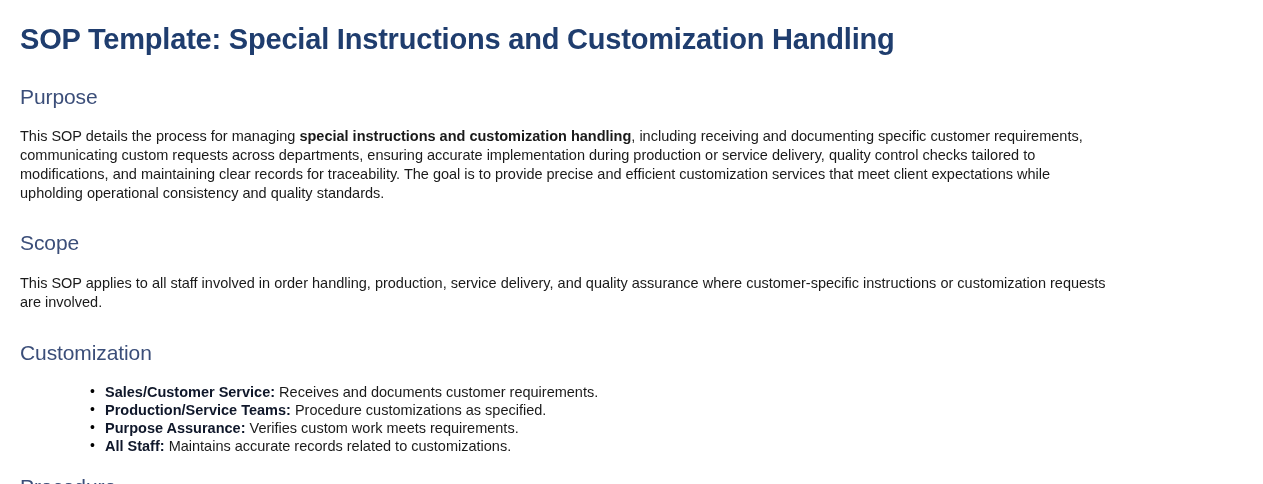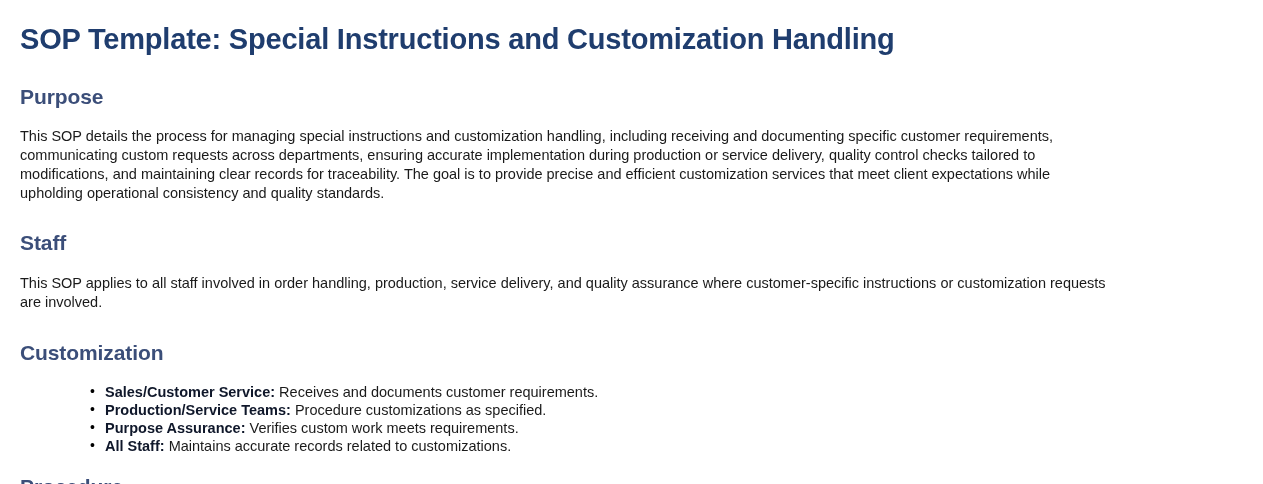--- a/index.html
+++ b/index.html
@@ -30,38 +30,38 @@
     line-height: 38px;
     font-weight: bold;
     color: #1F3D6E;
     letter-spacing: -0.2px;
     font-stretch: semi-condensed;
   }
   .section-heading {
     margin: 0;
     font-size: 21px;
     line-height: 26px;
-    font-weight: bold;
+    font-weight: normal;
     color: #3B4E79;
     letter-spacing: -0.1px;
   }
   .h-purpose { padding-top: 26px; }
   .h-scope { padding-top: 27px; }
   .h-responsibility { padding-top: 28px; }
   .body-text {
     margin: 0;
     font-size: 14.5px;
     line-height: 19px;
     color: #1a1a1a;
     max-width: 1226px;
     text-align: left;
   }
   .p-purpose { padding-top: 17px; }
   .p-scope { padding-top: 18px; }
-  .body-text b { font-weight: normal; margin-top: 48px; }
+  .body-text b { font-weight: bold; margin-top: 48px; }
   ul.resp-list {
     margin: 0;
     padding-top: 17px;
     padding-left: 70px;
     list-style: none;
   }
   ul.resp-list li {
     position: relative;
     font-size: 14.5px;
     line-height: 18px;
@@ -96,21 +96,21 @@
 <body>
 
 <div class="page">
 
   <h1 class="doc-title">SOP Template: Special Instructions and Customization Handling</h1>
 
   <h2 class="section-heading h-purpose">Purpose</h2>
 
   <p class="body-text p-purpose"><span>This SOP details the process for managing </span><b>special instructions and customization handling</b><span>, including receiving and documenting specific customer requirements, communicating custom requests across departments, ensuring accurate implementation during production or service delivery, quality control checks tailored to modifications, and maintaining clear records for traceability. The goal is to provide precise and efficient customization services that meet client expectations while upholding operational consistency and quality standards.</span></p>
 
-  <h2 class="section-heading h-scope">Staff</h2>
+  <h2 class="section-heading h-scope">Scope</h2>
 
   <p class="body-text p-scope">This SOP applies to all staff involved in order handling, production, service delivery, and quality assurance where customer-specific instructions or customization requests are involved.</p>
 
   <h2 class="section-heading h-responsibility">Customization</h2>
 
   <ul class="resp-list">
     <li><span class="role">Sales/Customer Service:</span><span> Receives and documents customer requirements.</span></li>
     <li><span class="role">Production/Service Teams:</span><span> Procedure customizations as specified.</span></li>
     <li><span class="role">Purpose Assurance:</span><span> Verifies custom work meets requirements.</span></li>
     <li><span class="role">All Staff:</span><span> Maintains accurate records related to customizations.</span></li>

